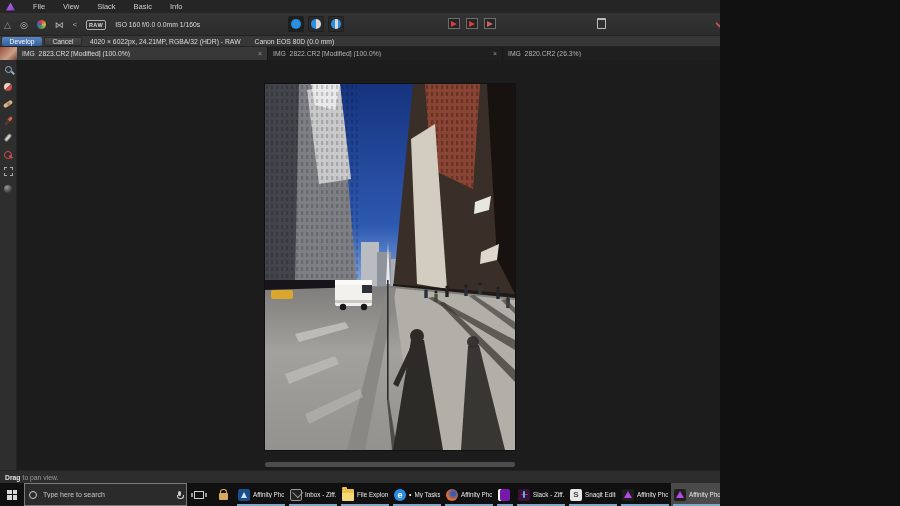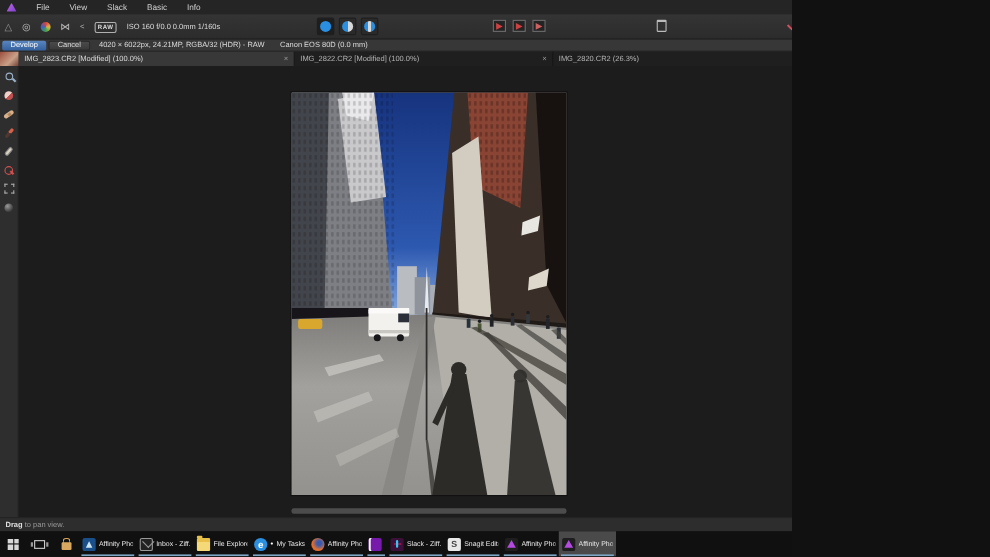--- a/index.html
+++ b/index.html
@@ -584,20 +584,25 @@
 
   <div class="taskbar">
     <div class="tb-start">
       <span class="winlogo">
           <span></span>
           <span></span>
           <span></span>
           <span></span>
         </span>
     </div>
+    <div class="tb-search">
+      <span class="search-ring"></span>
+      <input placeholder="Type here to search" style="">
+      <span class="mic"></span>
+    </div>
     <div class="tb-btn">
         <span class="tviev"></span>
       </div>
     <div class="tb-btn">
         <span class="bag"></span>
       </div>
 
     <div class="tb-app">
       <span class="ai ai-affblue"></span>
       <span class="tb-label">Affinity Pho...</span>

